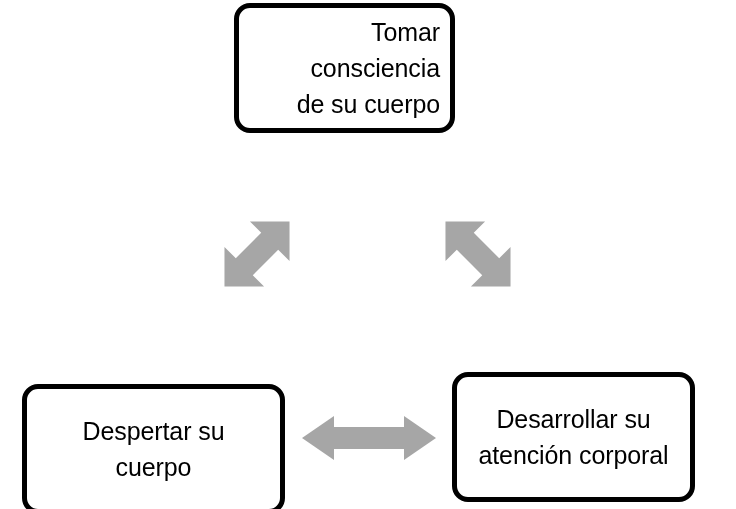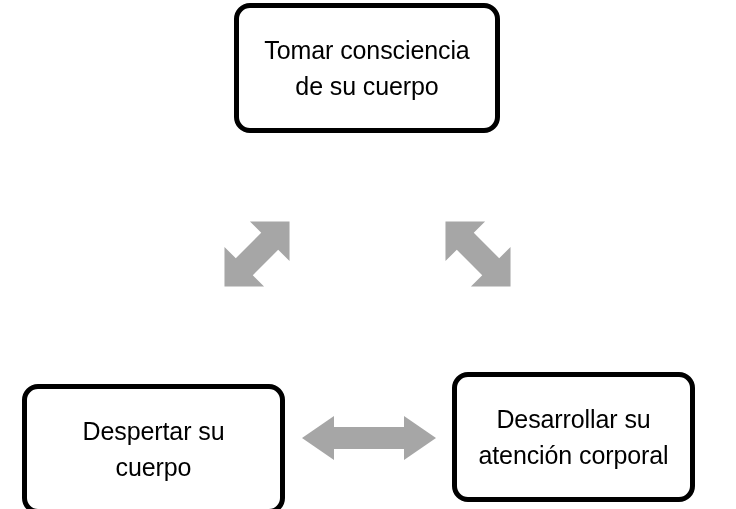--- a/index.html
+++ b/index.html
@@ -41,22 +41,23 @@
     font-weight: 400;
     letter-spacing: -0.1px;
     white-space: pre-line;
     padding: 0 10px;
   }
 
   
   #node-top {
     left: 234px;
     top: 3px;
-    width: 266px;
+    width: 221px;
     height: 130px;
+    text-align: right;
   }
   #node-bottom-left {
     left: 22px;
     top: 372px;
     width: 263px;
     height: 130px;
     margin-top: 12px;
   }
   #node-bottom-right {
     left: 452px;

